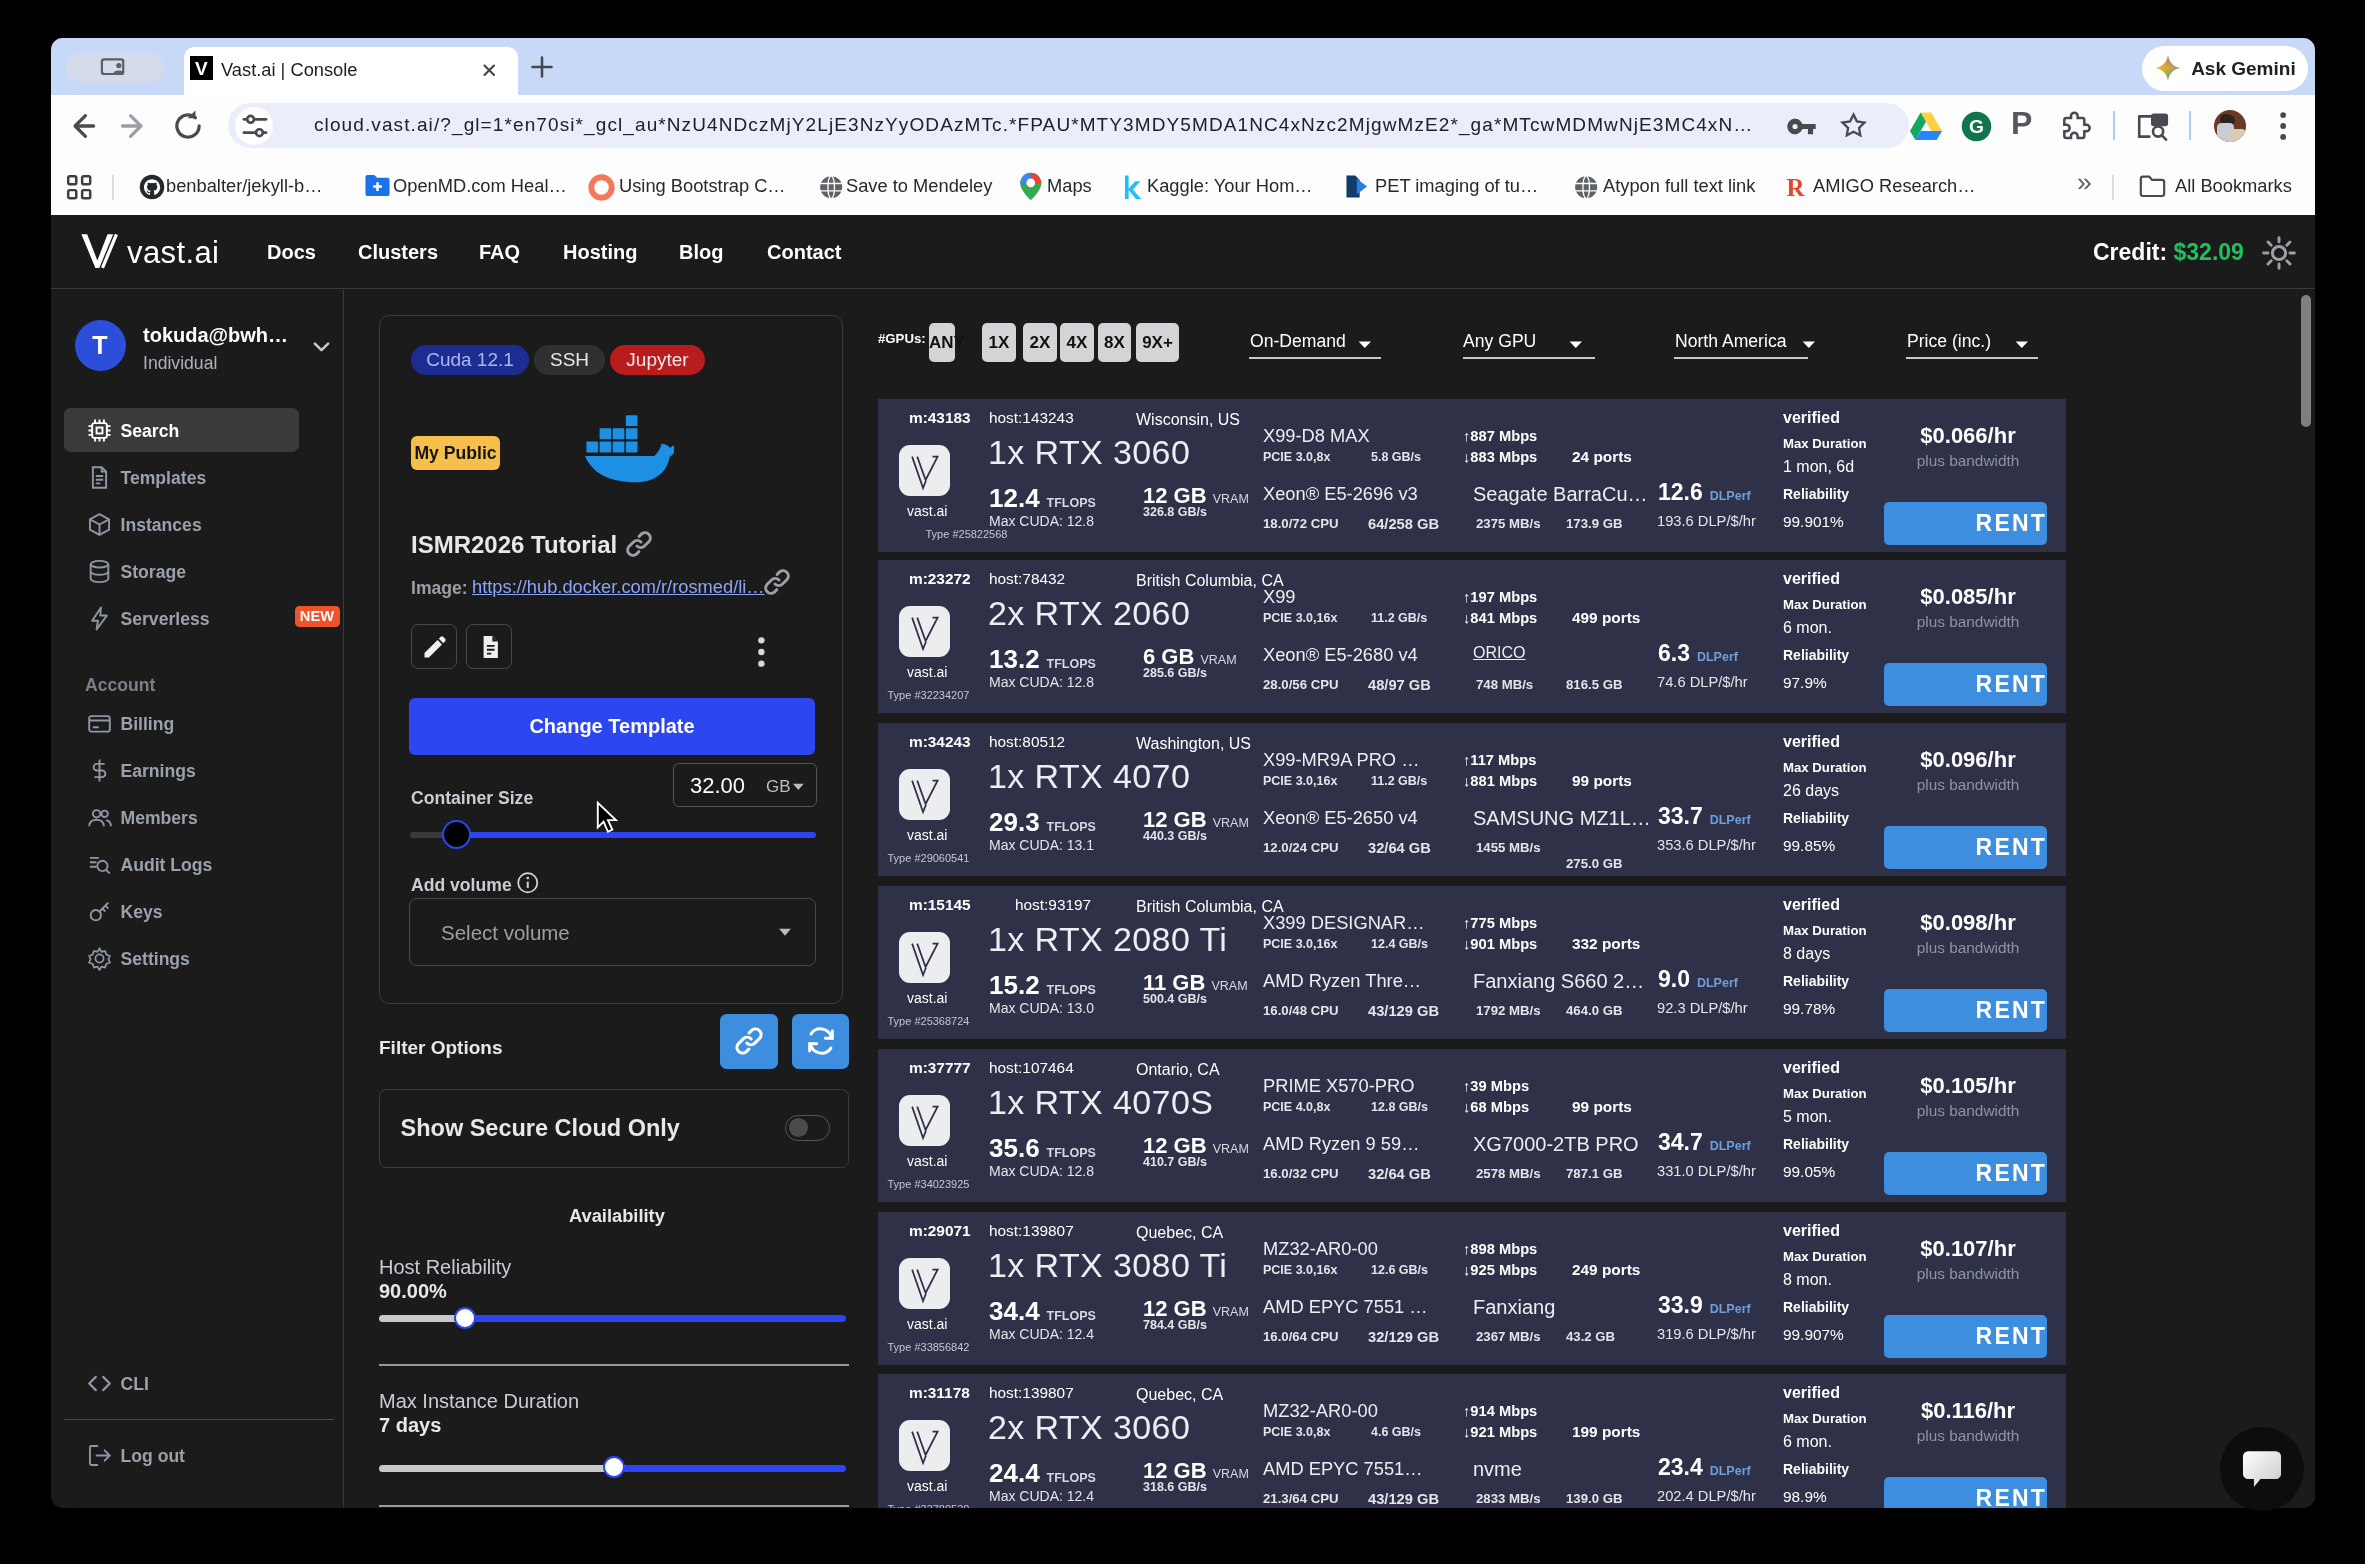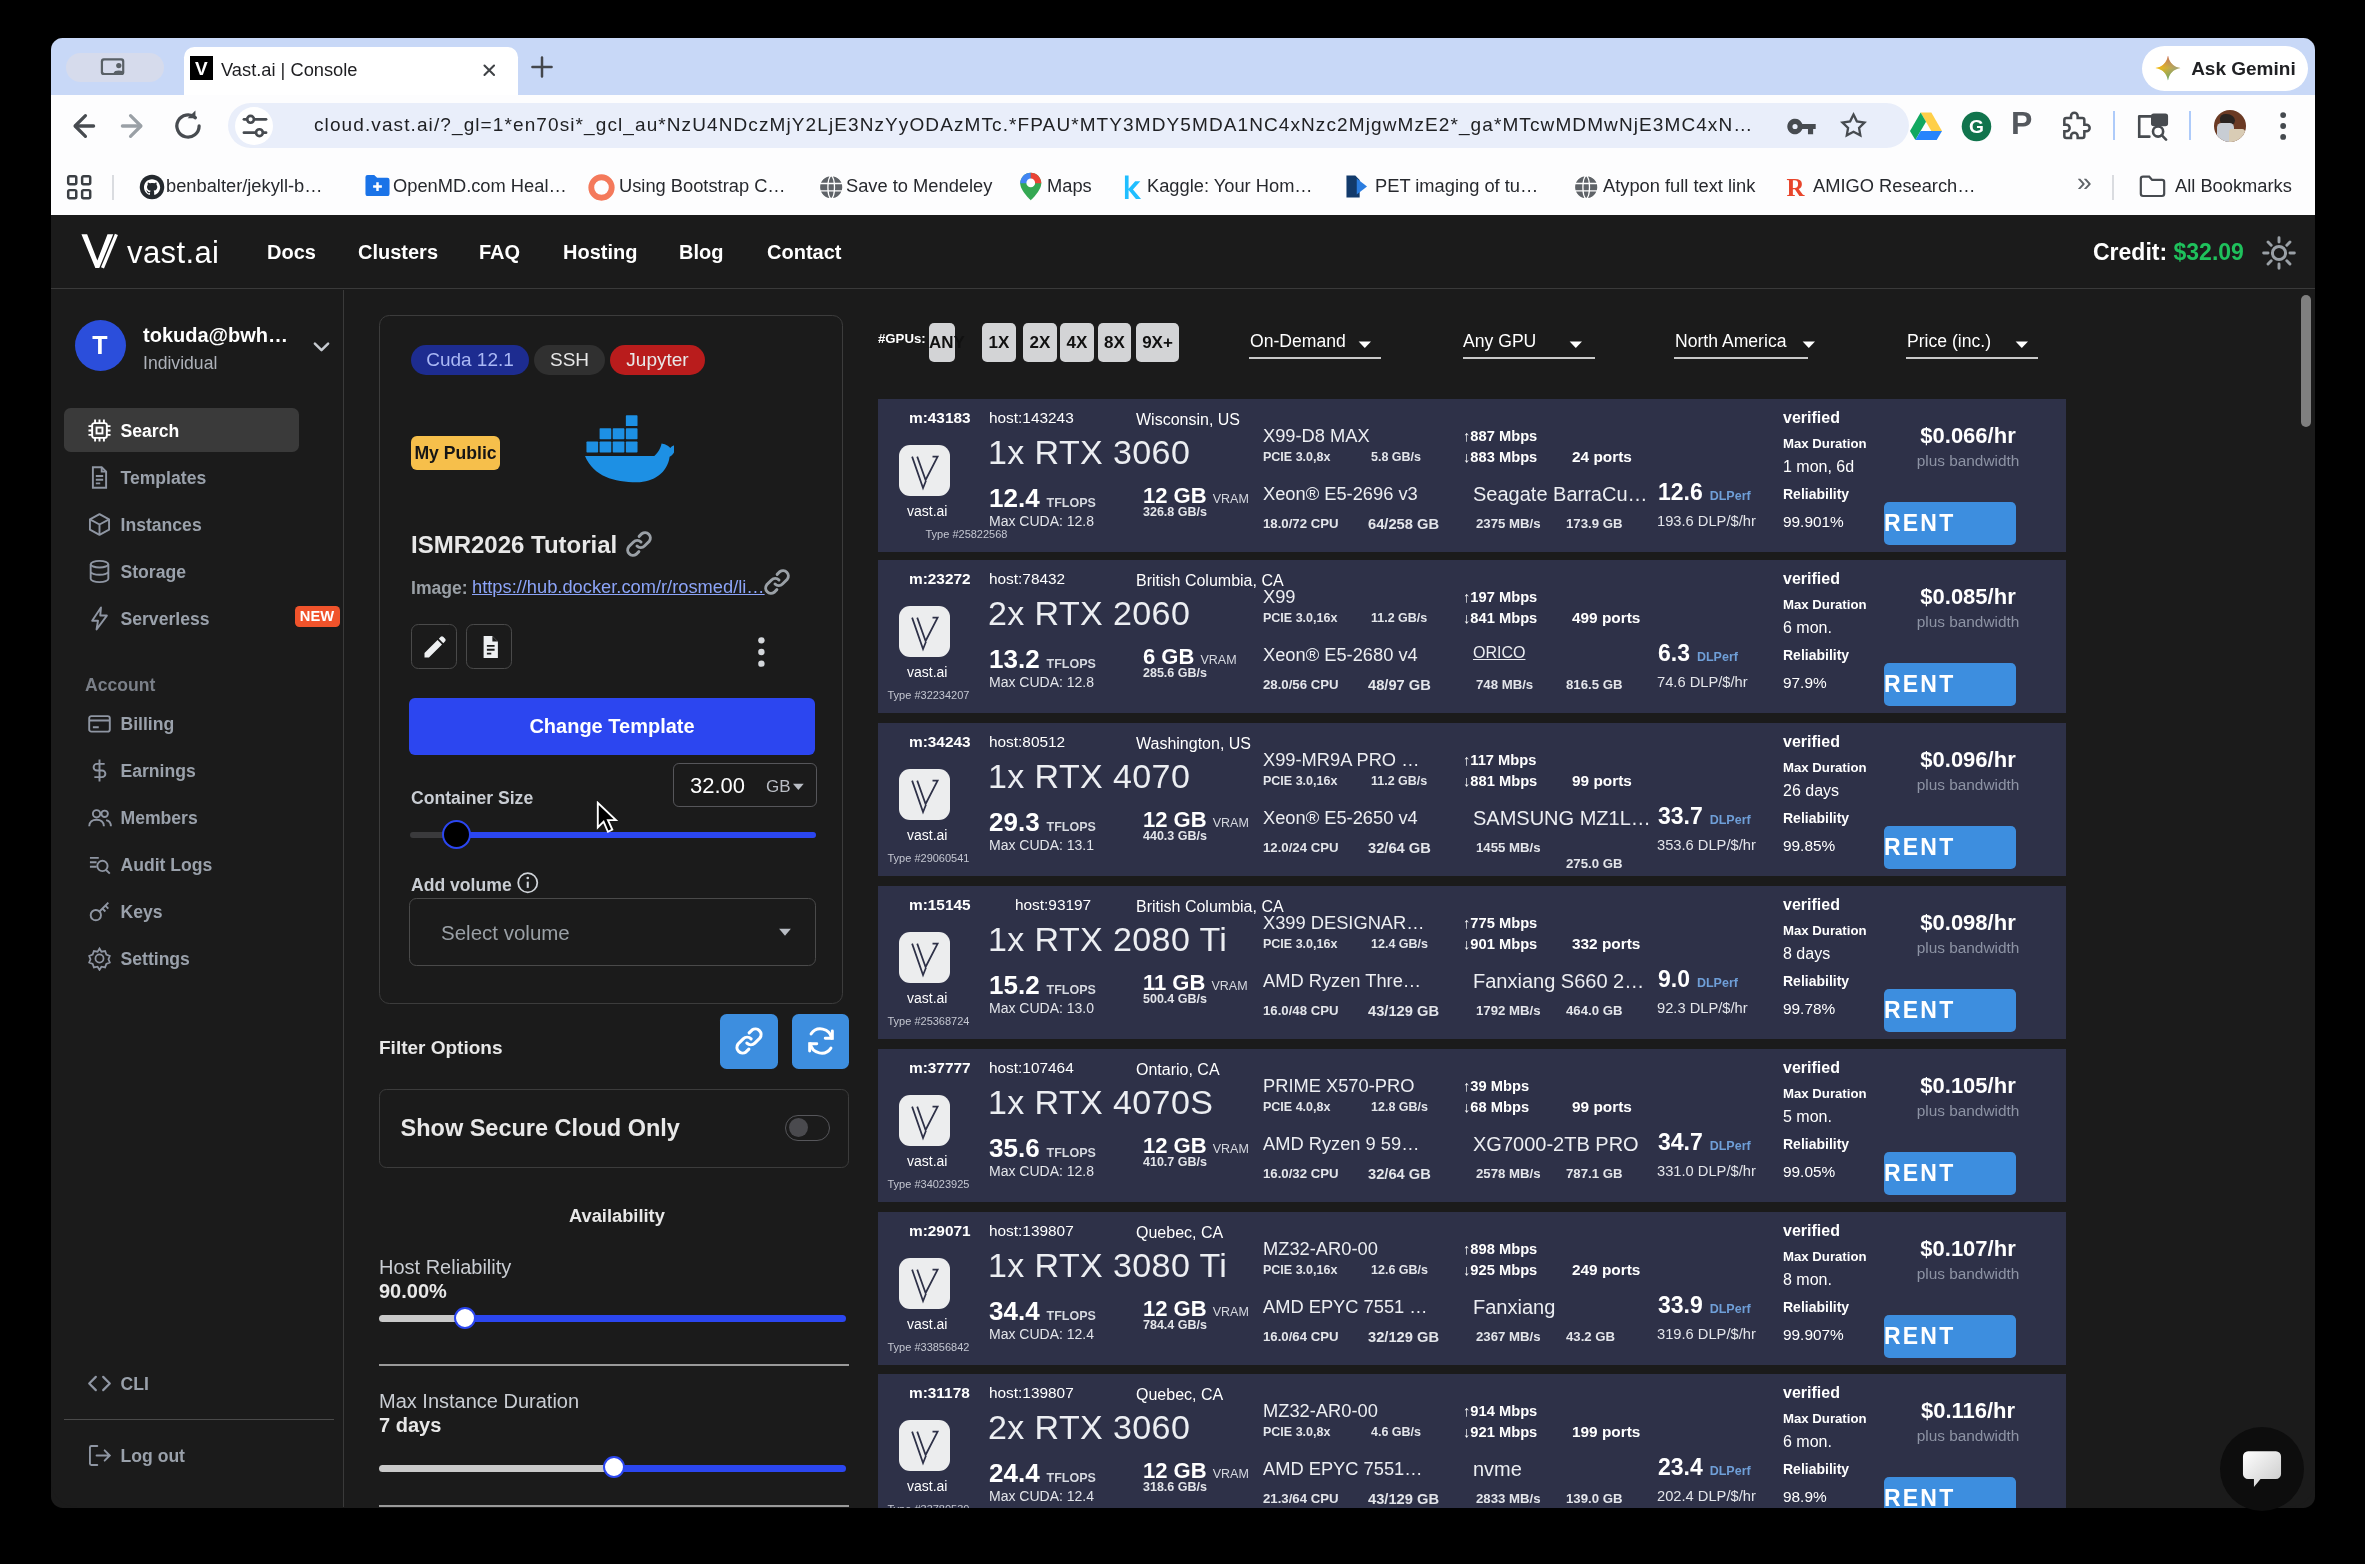--- a/index.html
+++ b/index.html
@@ -36,22 +36,22 @@
 .btnic{position:absolute;width:46px;height:45px;border:1.5px solid #4a4a4a;border-radius:7.3px;}
 .cbtn{position:absolute;left:29px;top:382px;width:406px;height:57px;background:#2c46f0;border-radius:5.9px;
  color:#fff;font-size:20px;font-weight:bold;text-align:center;line-height:57px;}
 .gbox{position:absolute;left:293px;top:447px;width:144px;height:44px;border:1.5px solid #56565a;border-radius:5.9px;}
 .selbox{position:absolute;left:29px;top:582px;width:407px;height:68px;border:1.5px solid #4a4a4a;border-radius:7.3px;}
 
 .gbtn{position:absolute;top:108px;height:39px;background:#d3d4d6;border-radius:5.1px;color:#111;
  font-size:17px;font-weight:bold;text-align:center;}
 .drop{position:absolute;top:0;color:#fff;font-size:17.6px;}
 .card{position:absolute;left:827px;width:1188px;height:153px;background:#2e3148;color:#fff;}
-.rent{position:absolute;left:1006px;top:103px;width:132px;height:43px;background:#3d8edf;border-radius:5.1px;
- color:#fff;font-size:23px;font-weight:bold;text-align:left;line-height:43px;letter-spacing:2.2px;}
+.rent{position:absolute;left:1006px;top:103px;width:163px;height:43px;background:#3d8edf;border-radius:5.1px;
+ color:#fff;font-size:23px;font-weight:bold;text-align:right;line-height:43px;letter-spacing:2.2px;}
 .vlogo{position:absolute;left:21px;top:46px;width:51px;height:51px;background:#ecedee;border-radius:11px;}
 .fab{position:absolute;left:2220px;top:1427px;width:84px;height:84px;border-radius:50%;background:#0d0d0d;}
 </style></head><body>
 <div class="win">
 <div class="tabstrip">
 <div class="tabsearch">
         <div class="abs" style="left:34px;top:2.9px;"><svg width="31" height="23.5" viewBox="0 0 42 32">
             <rect x="1" y="3" width="32" height="23" rx="4" fill="#596066"></rect>
             <rect x="4" y="6" width="26" height="17" rx="2" fill="#d6dbec"></rect>
             <circle cx="25.5" cy="13" r="3.6" fill="#596066"></circle>

